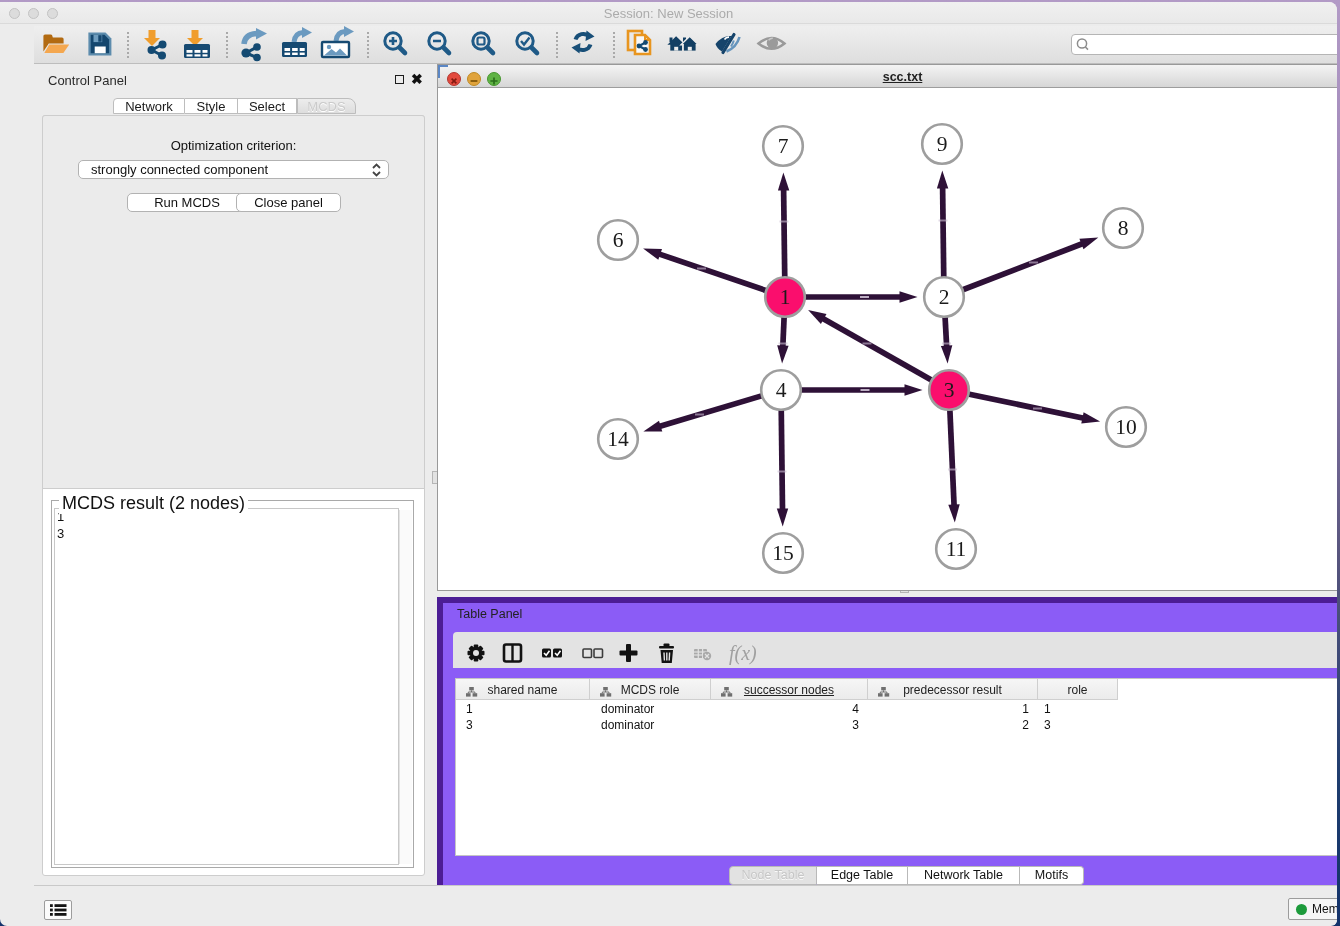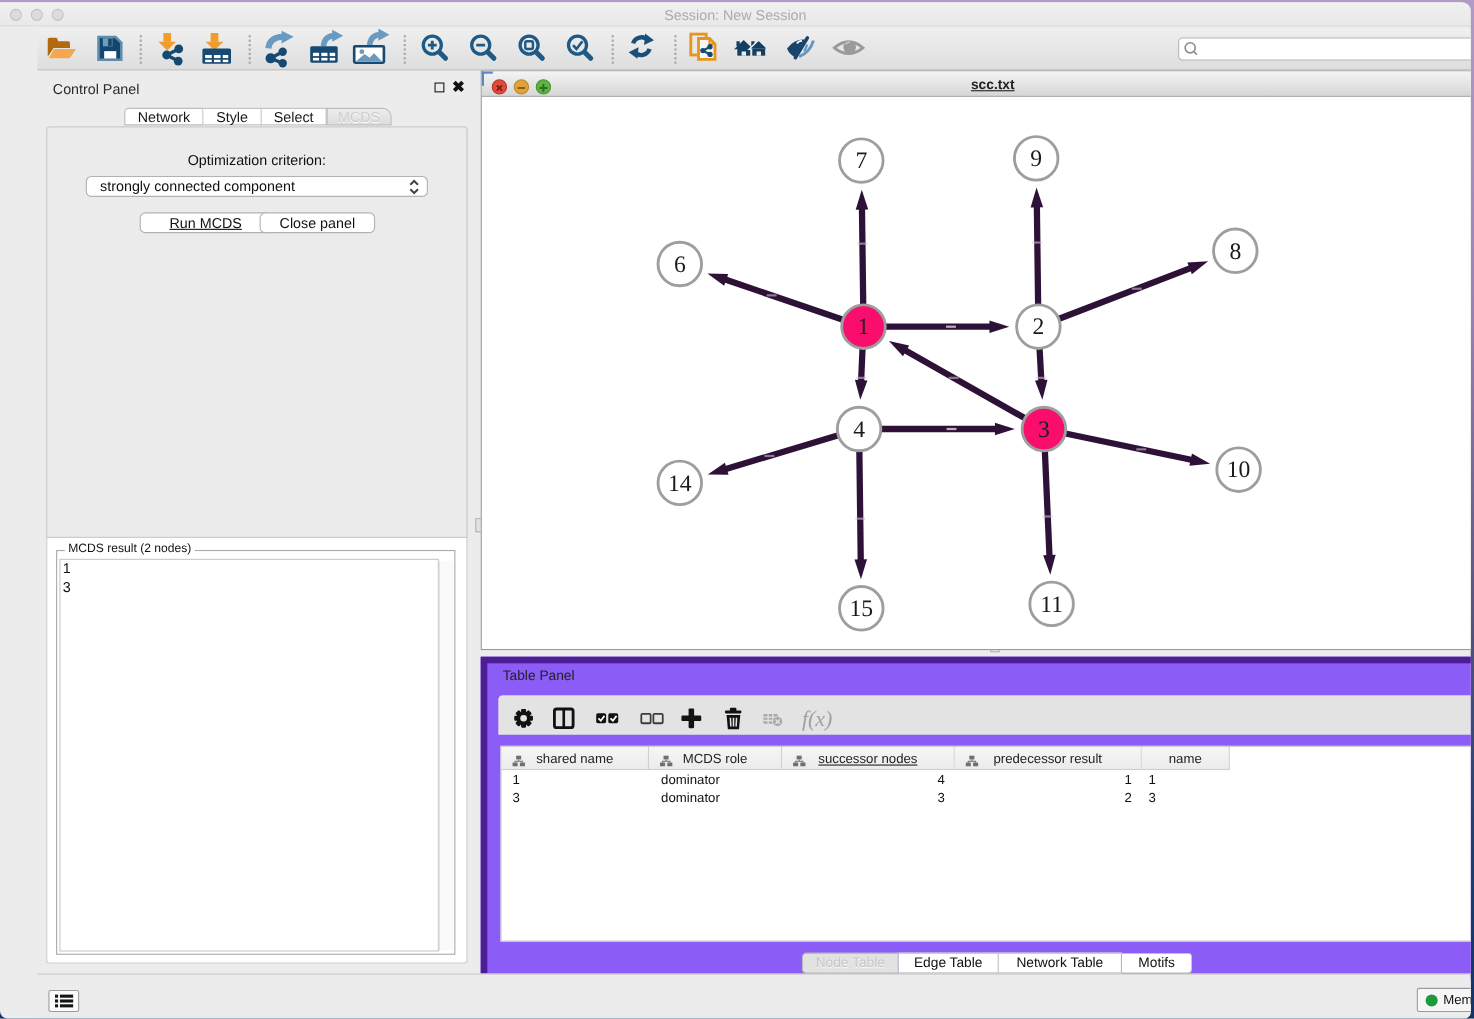--- a/index.html
+++ b/index.html
@@ -34,21 +34,21 @@
     background:#ebebeb;border:1px solid #cdcdcd;border-radius:3px 3px 0 0;box-sizing:border-box;}
   #opt-label{position:absolute;left:8px;top:138px;width:383px;text-align:center;font-size:13px;color:#111;}
   #dropdown{position:absolute;left:44px;top:160px;width:311px;height:19px;background:#fff;
     border:1px solid #b2b2b2;border-radius:5px;box-sizing:border-box;
     font-size:13px;color:#111;line-height:17px;padding-left:12px;}
   .btn{position:absolute;top:193px;height:19px;background:#fff;border:1px solid #b2b2b2;
     border-radius:5px;box-sizing:border-box;font-size:13px;color:#111;text-align:center;line-height:17px;}
   #groupbox{position:absolute;left:17px;top:500px;width:363px;height:368px;
     border:1px solid #a9a9a9;box-sizing:border-box;}
   #groupbox-title{position:absolute;left:25px;top:493px;background:#fff;padding:0 3px;
-    font-size:11px;color:#111;}
+    font-size:18px;color:#111;}
   #mcds-text{position:absolute;left:20px;top:508px;width:345px;height:357px;background:#fff;
     border:1px solid #c8c8c8;box-sizing:border-box;font-size:13px;color:#111;line-height:16.5px;padding:0 0 0 2px;}
   #mcds-sb{position:absolute;left:365px;top:510px;width:12px;height:354px;background:#fafafa;border-left:1px solid #e2e2e2;}
   
   #vsplit-handle{position:absolute;left:398px;top:471px;width:7px;height:13px;background:#e2e2e2;border:1px solid #b5b5b5;box-sizing:border-box;}
   #hsplit-handle{position:absolute;left:866px;top:588px;width:9px;height:5px;background:#e2e2e2;border:1px solid #b5b5b5;box-sizing:border-box;}
   
   #netwin{position:absolute;left:403px;top:64px;width:931px;height:527px;
     border:1px solid #999;box-sizing:border-box;background:#fff;}
   #netwin-title{position:absolute;left:0;top:0;width:100%;height:23px;
@@ -249,21 +249,21 @@
   <div class="tab" style="left:204px;width:59px;border-left:none;">Select</div>
   <div class="tab" style="left:263px;width:59px;border-radius:0 8px 0 0;background:linear-gradient(#ededed,#dddddd);color:#cbcbcb;text-shadow:0 1px 0 #fff;">MCDS</div>
 
   <div id="opt-label">Optimization criterion:</div>
   <div id="dropdown">strongly connected component
     <svg width="12" height="16" viewBox="0 0 12 16" style="position:absolute;right:5px;top:1px;">
       <polyline points="2,6 5.5,2.5 9,6" fill="none" stroke="#444" stroke-width="1.8"></polyline>
       <polyline points="2,10 5.5,13.5 9,10" fill="none" stroke="#444" stroke-width="1.8"></polyline>
     </svg>
   </div>
-  <div class="btn" style="left:93px;width:120px;text-decoration:underline;">Run MCDS</div>
+  <div class="btn" style="left:93px;width:120px;">Run MCDS</div>
   <div class="btn" style="left:202px;width:105px;">Close panel</div>
 
   <div id="groupbox"></div>
   <div id="mcds-text">1<br>3</div>
   <div id="mcds-sb"></div>
   <div id="groupbox-title">MCDS result (2 nodes)</div>
 
   <div id="vsplit-handle"></div>
   <div id="hsplit-handle"></div>
 
@@ -416,21 +416,21 @@
       <path d="M252,19 l4,4 m0,-4 l-4,4" stroke="#e3e3e3" stroke-width="1.3"></path>
 
       <text x="276" y="25" font-family="Liberation Serif, serif" font-style="italic" font-size="20px" fill="#a0a0a0">f(x)</text>
     </g>
           </svg></div>
     <div id="tp-table">
       <div class="th" style="left:0;width:134px;">shared name</div>
       <div class="th" style="left:134px;width:121px;">MCDS role</div>
       <div class="th" style="left:255px;width:157px;text-decoration:underline;">successor nodes</div>
       <div class="th" style="left:412px;width:170px;">predecessor result</div>
-      <div class="th" style="left:582px;width:80px;">name</div>
+      <div class="th" style="left:582px;width:80px;">role</div>
       <svg width="680" height="20" viewBox="0 0 680 20" style="position:absolute;left:0;top:3px;">
         <g fill="#6f6f6f">
           <g transform="translate(10,5)">
                 <rect x="3.2" y="0" width="4.6" height="3.4"></rect>
                 <rect x="0" y="6.2" width="4.6" height="3.4"></rect>
                 <rect x="6.6" y="6.2" width="4.6" height="3.4"></rect>
                 <path d="M5.5,3.4 v1.6 M2.3,6.2 v-1.2 h6.6 v1.2" stroke="#6f6f6f" stroke-width="1" fill="none"></path>
               </g>
           <g transform="translate(144,5)">
                 <rect x="3.2" y="0" width="4.6" height="3.4"></rect>

